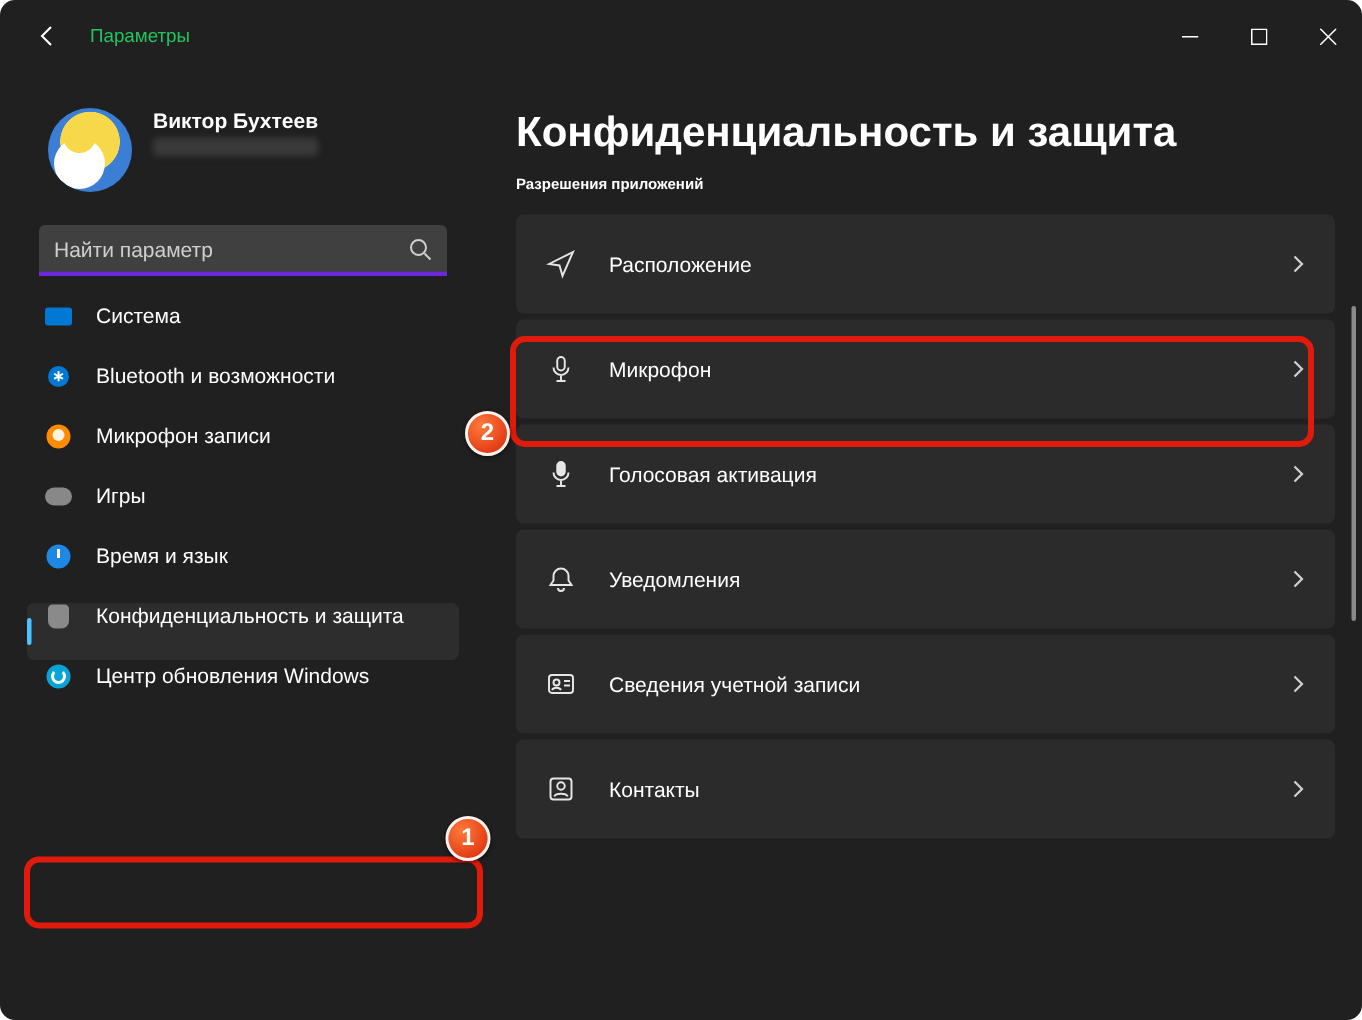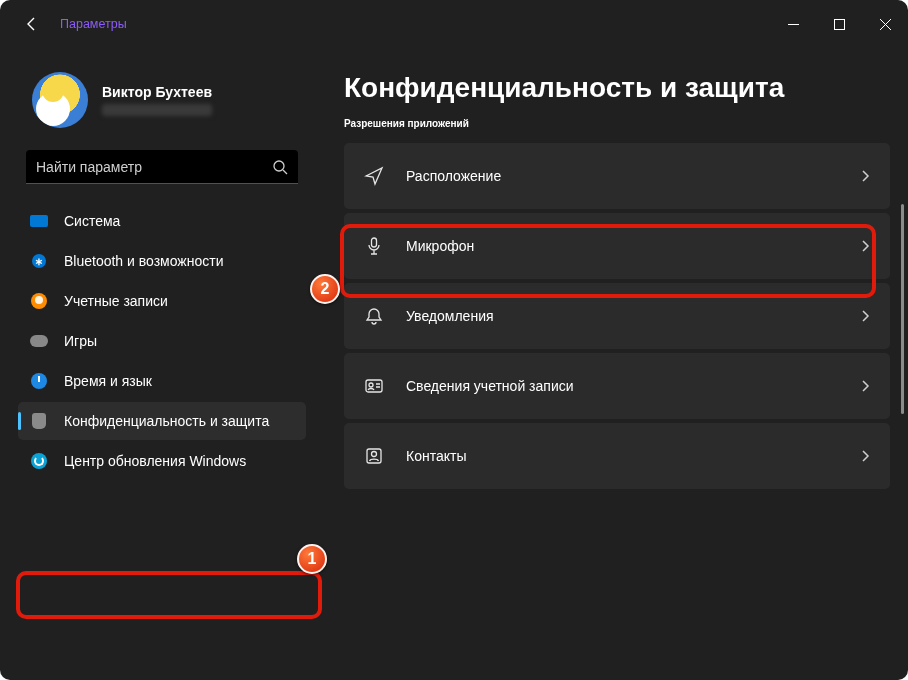--- a/index.html
+++ b/index.html
@@ -23,76 +23,76 @@
     align-items: center;
     padding-left: 12px;
     flex-shrink: 0;
   }
   .titlebar .back {
     width: 40px; height: 40px;
     display: flex; align-items: center; justify-content: center;
     color: #fff; font-size: 16px;
     margin-right: 8px;
   }
-  .titlebar .title { font-size: 12.5px; color: #8b5cf6; }
+  .titlebar .title { font-size: 12.5px; color: #22c55e; }
   .titlebar .win-controls { margin-left: auto; display: flex; }
   .win-btn { width: 46px; height: 32px; display:flex; align-items:center; justify-content:center; color:#fff; }
   .win-btn svg { width: 11px; height: 11px; }
 
   .body {
     display: flex;
     flex: 1;
     min-height: 0;
   }
 
   .sidebar {
     width: 320px;
     flex-shrink: 0;
     padding: 0 8px 0 12px;
     display: flex;
     flex-direction: column;
   }
 
   .profile {
     display: flex;
-    align-items: center;
+    align-items: flex-start;
     padding: 24px 12px 18px 20px;
     gap: 14px;
   }
   .avatar {
     width: 56px; height: 56px; border-radius: 50%;
     background: radial-gradient(circle at 50% 40%, #f7d84a 0%, #f7d84a 45%, #3a7fd5 46%, #3a7fd5 100%);
     position: relative; overflow: hidden;
     flex-shrink: 0;
   }
   .avatar::after{
     content:""; position:absolute; left:10px; top:8px; width:22px; height:22px; border-radius:50%; background:#f7d84a;
     box-shadow: 0 18px 0 6px #fff;
   }
   .profile-name { font-size: 14px; font-weight: 600; color:#fff; }
   .profile-sub { margin-top:4px; width: 110px; height:12px; background:#3a3a3a; border-radius:3px; filter: blur(2px); }
 
   .search {
     margin: 4px 14px 18px 14px;
     height: 34px;
-    background: #000000;
-    border-bottom: 1px solid #6d28d9;
+    background: #404040;
+    border-bottom: 3px solid #6d28d9;
     border-radius: 4px 4px 0 0;
     display: flex;
     align-items: center;
     padding: 0 10px;
     color: #cfcfcf;
     font-size: 14px;
   }
   .search .sicon { margin-left: auto; width:16px;height:16px; }
 
   .nav { display:flex; flex-direction:column; gap:2px; padding: 0 6px; }
   .nav-item {
     height: 38px;
-    display:flex; align-items:center;
+    display:flex; 
     gap: 16px;
     padding: 0 12px;
     border-radius: 5px;
     font-size: 14px;
     color:#fff;
     position: relative;
   }
   .nav-item.selected { background: #2d2d2d; }
   .nav-item.selected::before{
     content:""; position:absolute; left:0; top:10px; bottom:10px; width:3px; background:#4cc2ff; border-radius:2px;
@@ -213,21 +213,21 @@
         <div class="nav-item">
           <span class="nav-icon">
               <span class="g-bt">∗</span>
             </span>
           <span>Bluetooth и возможности</span>
         </div>
         <div class="nav-item">
           <span class="nav-icon">
               <span class="g-acct"></span>
             </span>
-          <span>Учетные записи</span>
+          <span>Микрофон записи</span>
         </div>
         <div class="nav-item">
           <span class="nav-icon">
               <span class="g-game"></span>
             </span>
           <span>Игры</span>
         </div>
         <div class="nav-item">
           <span class="nav-icon">
               <span class="g-time"></span>
@@ -270,20 +270,30 @@
           <svg class="cicon" viewBox="0 0 20 20" fill="none" stroke="currentColor" stroke-width="1.3">
               <rect x="7.5" y="2" width="5" height="9" rx="2.5"></rect>
               <path d="M5 9a5 5 0 0010 0M10 14v4M7 18h6"></path>
             </svg>
           <span>Микрофон</span>
           <svg class="chev" viewBox="0 0 14 14" fill="none" stroke="currentColor" stroke-width="1.5">
               <path d="M5 2 L10 7 L5 12"></path>
             </svg>
         </div>
 
+        <div class="card">
+          <svg class="cicon" viewBox="0 0 20 20" fill="none" stroke="currentColor" stroke-width="1.3">
+              <rect x="7.5" y="2" width="5" height="9" rx="2.5" fill="currentColor"></rect>
+              <path d="M5 9a5 5 0 0010 0M10 14v4M7 18h6"></path>
+            </svg>
+          <span>Голосовая активация</span>
+          <svg class="chev" viewBox="0 0 14 14" fill="none" stroke="currentColor" stroke-width="1.5">
+              <path d="M5 2 L10 7 L5 12"></path>
+            </svg>
+        </div>
 
         <div class="card">
           <svg class="cicon" viewBox="0 0 20 20" fill="none" stroke="currentColor" stroke-width="1.3">
               <path d="M10 3a5 5 0 00-5 5v3l-2 3h14l-2-3V8a5 5 0 00-5-5zM8 16a2 2 0 004 0"></path>
             </svg>
           <span>Уведомления</span>
           <svg class="chev" viewBox="0 0 14 14" fill="none" stroke="currentColor" stroke-width="1.5">
               <path d="M5 2 L10 7 L5 12"></path>
             </svg>
         </div>

